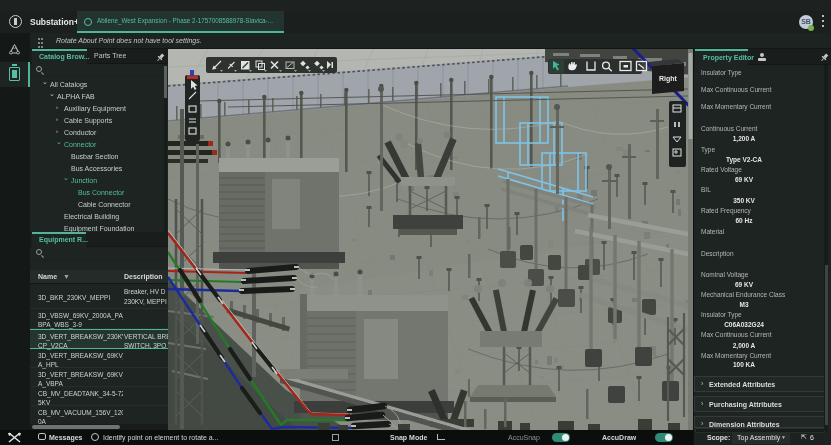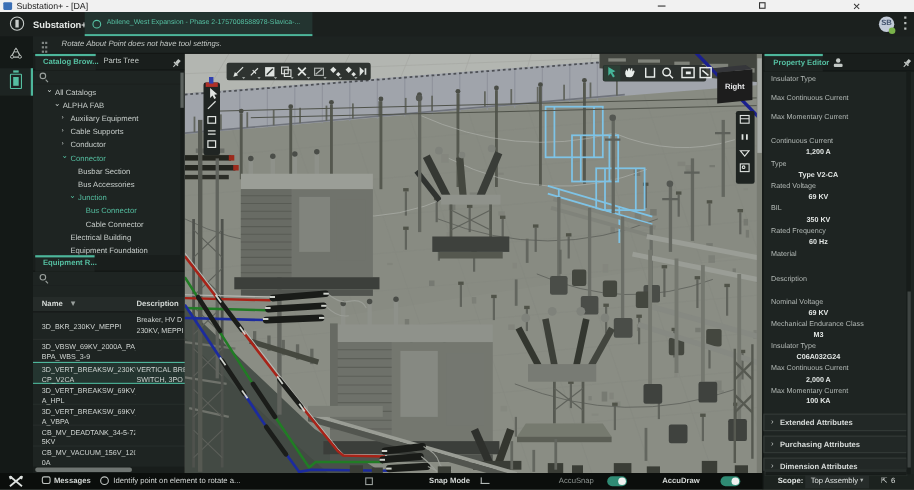--- a/index.html
+++ b/index.html
@@ -5,27 +5,20 @@
 *{margin:0;padding:0;box-sizing:border-box;}
 html,body{width:831px;height:445px;overflow:hidden;background:#1d2220;font-family:"Liberation Sans",sans-serif;}
 #root{position:relative;width:831px;height:445px;}
 .abs{position:absolute;}
 .teal{color:#55bfa1;}
 </style>
 </head>
 <body>
 <div id="root">
 
-<div class="abs" style="left:0;top:0;width:831px;height:11px;background:#f1f1f1;">
-  <div class="abs" style="left:3px;top:2px;width:8px;height:7px;background:#3a6fb5;border-radius:1px;"></div>
-  <div class="abs" style="left:15px;top:0px;font-size:8px;color:#222;line-height:11px;">Substation+ - [DA]</div>
-  <div class="abs" style="left:598px;top:5px;width:7px;height:1px;background:#333;"></div>
-  <div class="abs" style="left:690px;top:2px;width:6px;height:6px;border:1px solid #333;"></div>
-  <div class="abs" style="left:775px;top:1px;font-size:9px;color:#333;">✕</div>
-</div>
 
 <div class="abs" style="left:0;top:11px;width:831px;height:22px;background:#1b201e;">
   <div class="abs" style="left:9px;top:4px;width:13px;height:13px;border:1px solid #c8cdcb;border-radius:50%;"></div>
   <div class="abs" style="left:14px;top:7px;width:3px;height:7px;background:#c8cdcb;"></div>
   <div class="abs" style="left:30px;top:0;height:22px;line-height:22px;font-size:8.5px;font-weight:bold;color:#e4e8e6;">Substation+</div>
 
   <div class="abs" style="left:77px;top:0;width:207px;height:22px;background:#233430;border-bottom:2px solid #4db69b;">
     <div class="abs" style="left:7px;top:7px;width:8px;height:8px;border:1px solid #55bfa1;border-radius:50%;"></div>
     <div class="abs" style="left:20px;top:0;height:20px;line-height:20px;font-size:6.3px;color:#55bfa1;white-space:nowrap;overflow:hidden;width:182px;">Abilene_West Expansion - Phase 2-1757008588978-Slavica-...</div>
   </div>

